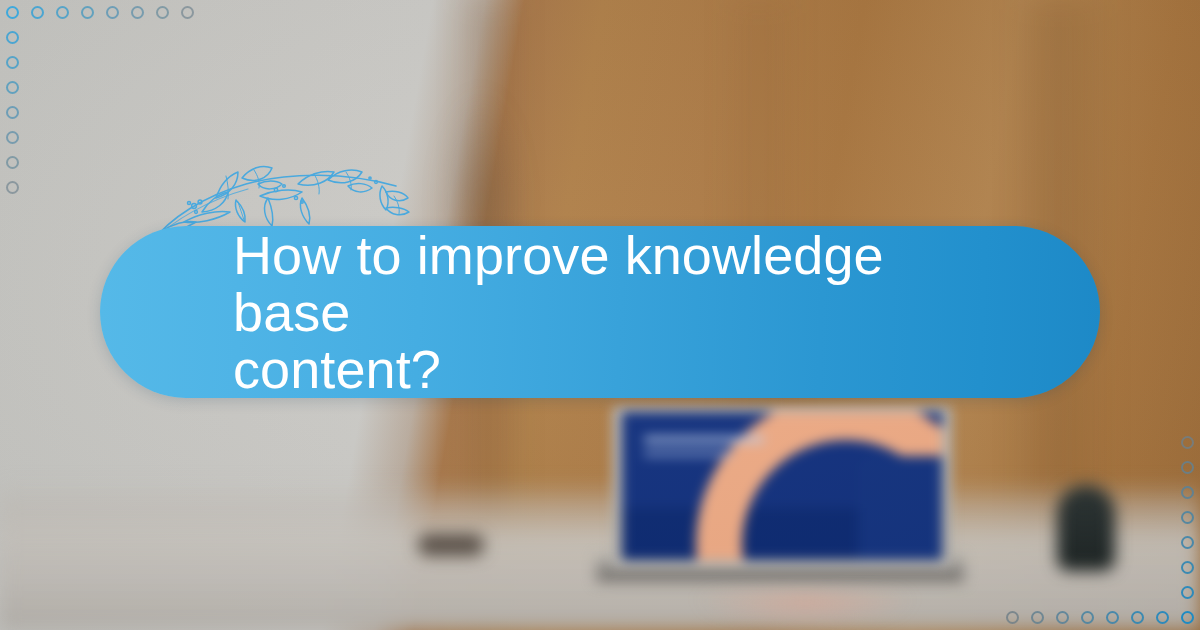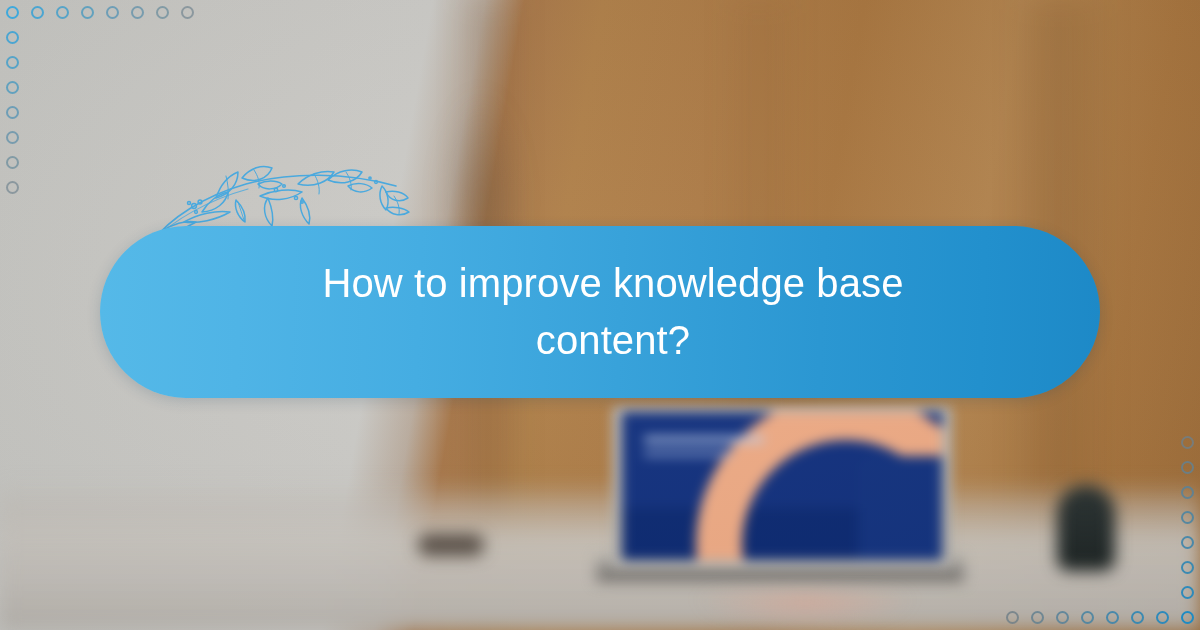--- a/index.html
+++ b/index.html
@@ -208,24 +208,24 @@
       #2b97d2 72%,
       #2290cd 88%,
       #1d89c7 100%);
     box-shadow: 0 3px 14px rgba(20,60,90,0.18);
     display: flex;
     align-items: center;
     justify-content: center;
   }
   .pill-title {
     color: #ffffff;
-    font-size: 40px;
+    font-size: 54px;
     line-height: 57px;
     font-weight: 400;
-    text-align: center;
+    text-align: left;
     max-width: 760px;
     letter-spacing: 0.1px;
     white-space: pre-line;
     margin-left: 26px;
   }
 </style>
 </head>
 <body>
 
 <div id="card">

